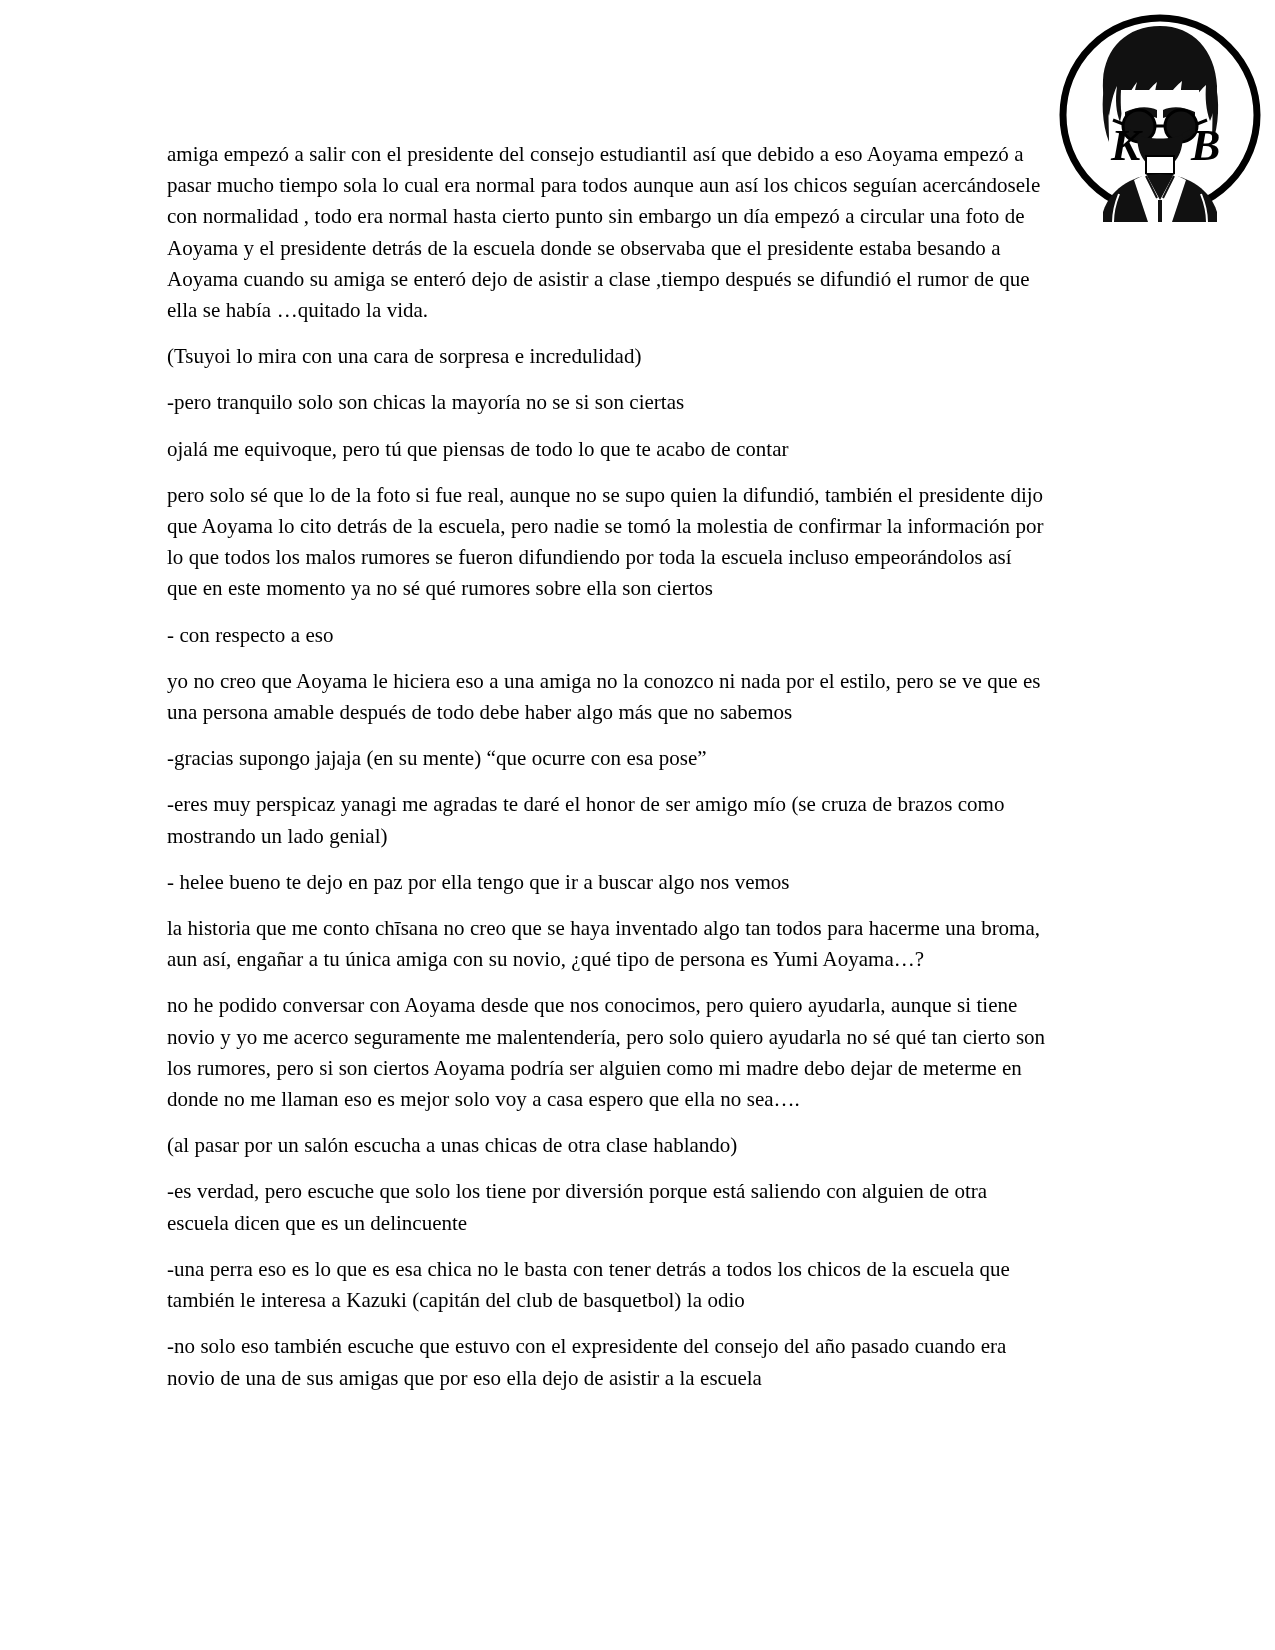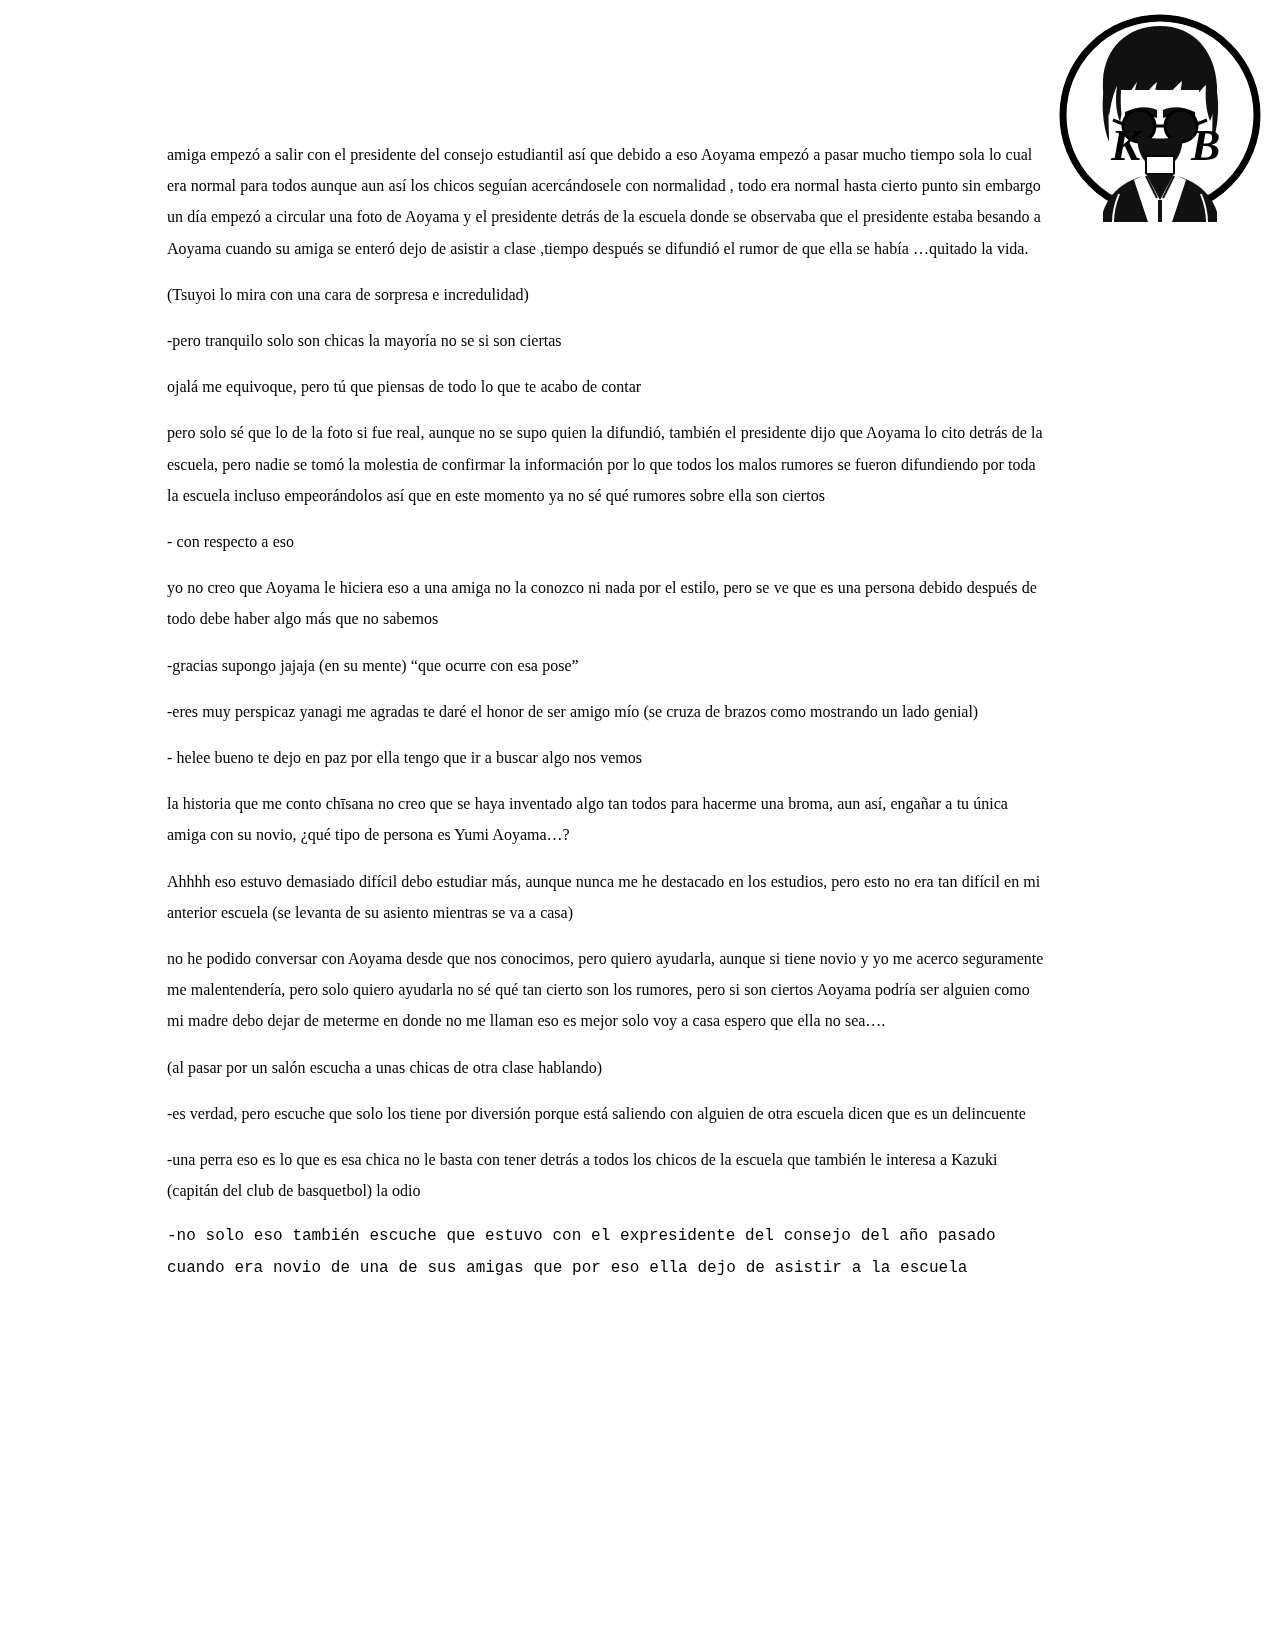--- a/index.html
+++ b/index.html
@@ -34,29 +34,29 @@
   }
   
   .doc-body {
     position: absolute;
     left: 167px;
     top: 139px;
     width: 880px;
   }
   .para {
     margin: 0 0 15px 0;
-    font-size: 16px;
+    font-size: 21px;
     line-height: 31.2px;
     text-align: left;
     letter-spacing: 0.0px;
     word-spacing: 0.2px;
     color: #000000;
     -webkit-font-smoothing: antialiased;
   }
-  .para:last-child { margin-bottom: 4px; font-family: Liberation Mono, monospace; }
+  .para:last-child { margin-bottom: 4px; }
 </style>
 </head>
 <body>
 
 <div class="page">
 
   <div class="logo-badge">
     <svg viewBox="0 0 214 214" xmlns="http://www.w3.org/2000/svg" aria-hidden="true">
 
       <circle cx="107" cy="107" r="97" fill="#ffffff" stroke="#000000" stroke-width="7"></circle>
@@ -119,26 +119,25 @@
     </svg>
   </div>
 
   <div class="doc-body">
     <p class="para">amiga empezó a salir con el presidente del consejo estudiantil así que debido a eso Aoyama empezó a pasar mucho tiempo sola lo cual era normal para todos aunque aun así los chicos seguían acercándosele  con normalidad , todo era normal hasta cierto punto sin embargo un día empezó a circular una foto de Aoyama y el presidente detrás de la escuela donde se observaba que el presidente estaba besando a Aoyama cuando su amiga se enteró dejo de asistir a clase ,tiempo después se difundió el rumor de que ella se había …quitado la vida.</p>
     <p class="para">(Tsuyoi lo mira con una cara de sorpresa e incredulidad)</p>
     <p class="para">-pero tranquilo solo son chicas la mayoría no se si son ciertas</p>
     <p class="para">ojalá me equivoque, pero tú que piensas de todo lo que te acabo de contar</p>
     <p class="para"> pero solo sé que lo de la foto si fue real, aunque no se supo quien la difundió, también el presidente dijo que Aoyama lo cito detrás de la escuela, pero nadie se tomó la molestia de confirmar la información por lo que todos los malos rumores se fueron difundiendo por toda la escuela incluso empeorándolos así que en este momento ya no sé qué rumores sobre ella son ciertos</p>
     <p class="para">- con respecto a eso</p>
-    <p class="para"> yo no creo que Aoyama le hiciera eso a una amiga no la conozco ni nada por el estilo, pero se ve que es una persona debido después de todo debe haber algo más que no sabemos</p>
+    <p class="para"> yo no creo que Aoyama le hiciera eso a una amiga no la conozco ni nada por el estilo, pero se ve que es una persona amable después de todo debe haber algo más que no sabemos</p>
     <p class="para">-gracias supongo jajaja (en su mente) “que ocurre con esa pose”</p>
     <p class="para">-eres muy perspicaz yanagi me agradas te daré el honor de ser amigo mío (se cruza de brazos como mostrando un lado genial)</p>
     <p class="para">-  helee bueno te dejo en paz por ella tengo que ir a buscar algo nos vemos</p>
     <p class="para">la historia que me conto chīsana no creo que se haya inventado algo tan todos para hacerme una broma, aun así, engañar a tu única amiga con su novio, ¿qué tipo de persona es Yumi Aoyama…?</p>
-    <p class="para">Ahhhh eso estuvo demasiado difícil debo estudiar más, aunque   nunca me he destacado en los estudios, pero esto no era tan difícil en mi anterior escuela (se levanta de su asiento mientras se va a casa)</p>
     <p class="para">no he podido conversar con Aoyama desde que nos conocimos, pero quiero ayudarla, aunque si tiene novio y yo me acerco seguramente me malentendería, pero solo quiero ayudarla no sé qué tan cierto son los rumores, pero si son ciertos Aoyama podría ser alguien como mi madre debo dejar de meterme en donde no me llaman eso es mejor solo voy a casa espero que ella no sea….</p>
     <p class="para">(al pasar por un salón escucha a unas chicas de otra clase hablando)</p>
     <p class="para">-es verdad, pero escuche que solo los tiene por diversión porque está saliendo con alguien de otra escuela dicen que es un delincuente</p>
     <p class="para">-una perra eso es lo que es esa chica no le basta con tener detrás a todos los chicos de la escuela que también le interesa a Kazuki (capitán del club de basquetbol) la odio</p>
     <p class="para">-no solo eso también escuche que estuvo con el expresidente del consejo del año pasado cuando era novio de una de sus amigas que por eso ella dejo de asistir a la escuela</p>
   </div>
 
 </div>
 
 </body></html>

